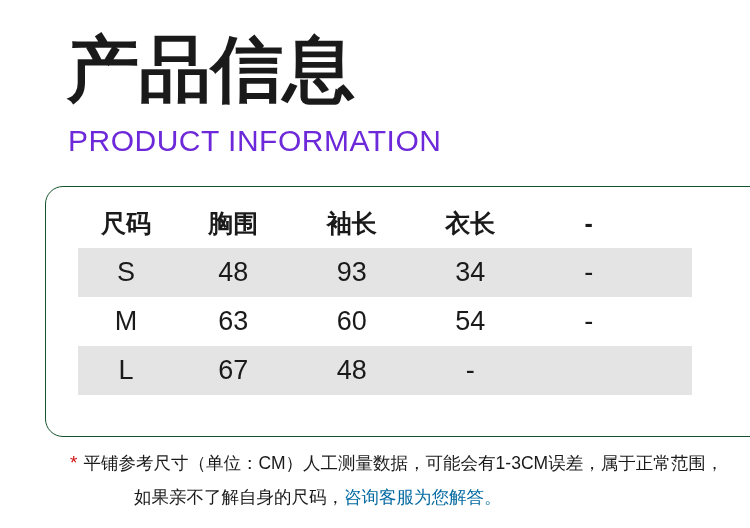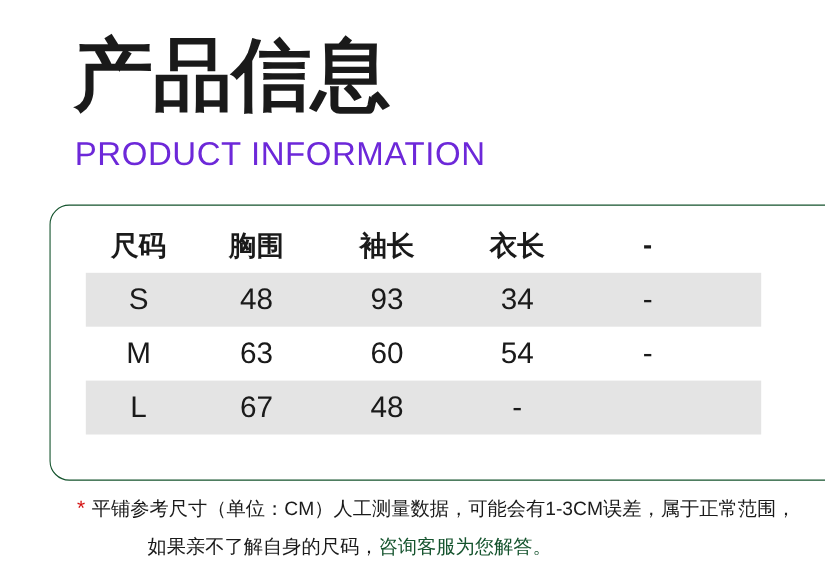--- a/index.html
+++ b/index.html
@@ -78,21 +78,21 @@
     top: 445px;
     font-size: 17.5px;
     color: #1a1a1a;
   }
   .fline {
     height: 35px;
     line-height: 35px;
     white-space: nowrap;
   }
   .fline2 { margin-left: 64px; }
-  .red { color: #14532d; font-family: Liberation Serif, serif; }
+  .red { color: #0369a1; font-family: Liberation Serif, serif; }
   .asterisk {
     color: #d40f0f;
     margin-right: 6px;
     font-size: 19px;
   }
 </style>
 </head>
 <body>
 
 <div class="page">

